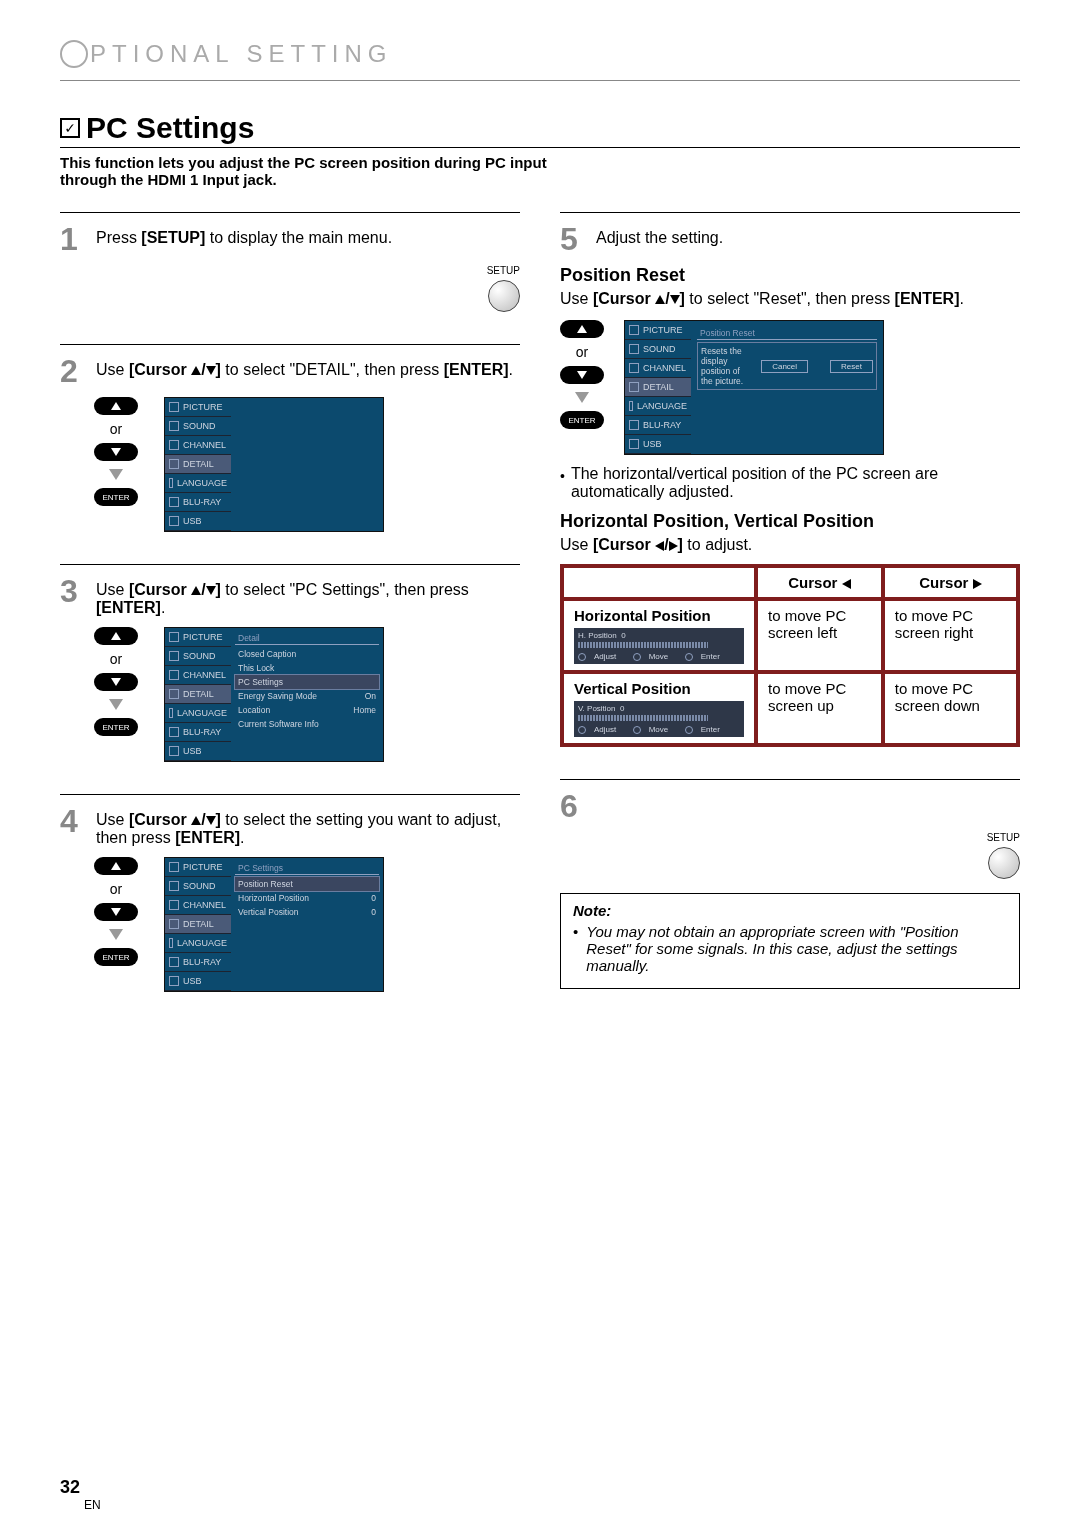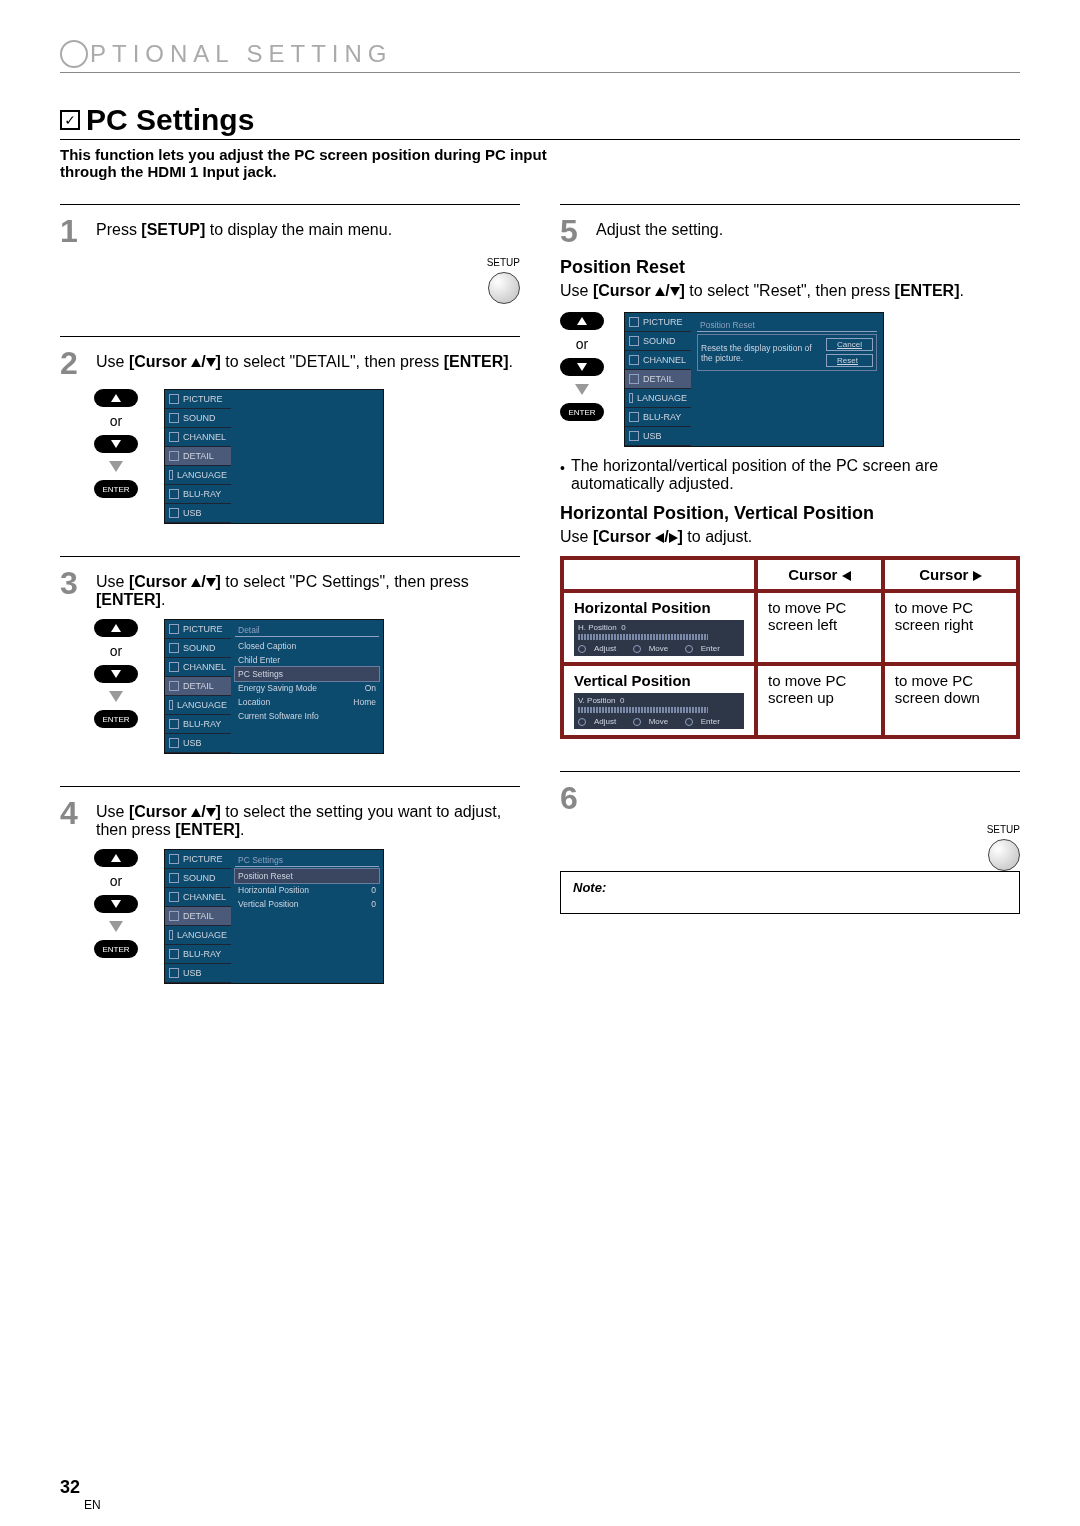--- a/index.html
+++ b/index.html
@@ -11,21 +11,21 @@
     padding: 40px 60px 30px 60px;
     position: relative;
     font-size: 16px;
     color: #000;
   }
   .header-line {
     display: flex;
     align-items: center;
     gap: 0;
     border-bottom: 1px solid #888;
-    padding-bottom: 4px;
+    padding-bottom: 12px;
   }
   .big-o {
     font-size: 40px;
     border: 2.5px solid #aaa;
     border-radius: 50%;
     width: 28px; height: 28px;
     display: inline-block;
     margin-right: 2px;
   }
   .h-title {
@@ -191,22 +191,22 @@
     color:#cfd5e0;
     font-size:8px;
     padding:3px 4px;
     margin-top:4px;
     width:170px;
   }
   .mini-osd .barrow { display:flex; gap:6px; align-items:center; margin-top:3px; }
   .note-box {
     border:1px solid #000;
     padding:8px 12px 14px 12px;
-    margin-top:0;
-    font-size:13px;
+    margin-top:14px;
+    font-size:15px;
   }
   .note-title { font-style:italic; font-weight:bold; margin-bottom:4px; }
   .note-list { list-style: none; padding-left:0; }
   .note-list li { font-style:italic; display:flex; gap:8px; }
   .note-list li::before { content:"•"; font-style:normal; }
   .page-num { position:absolute; bottom:28px; left:60px; font-weight:bold; font-size:18px; }
   .page-lang { position:absolute; bottom:14px; left:84px; font-size:12px; }
   b { font-weight:bold; }
 </style>
 </head>
@@ -346,21 +346,21 @@
                 <span class="osd-icon"></span>
                 <span>USB</span>
               </div>
           </div>
           <div class="osd-main">
             <div class="osd-title">Detail</div>
             <div class="row">
                 <span>Closed Caption</span>
               </div>
             <div class="row">
-                <span>Child Enter</span>
+                <span>This Lock</span>
               </div>
             <div class="row sel">
                 <span>PC Settings</span>
               </div>
             <div class="row">
                 <span>Energy Saving Mode</span>
                 <span>On</span>
               </div>
             <div class="row">
                 <span>Location</span>
@@ -497,21 +497,21 @@
               </div>
             <div>
                 <span class="osd-icon"></span>
                 <span>USB</span>
               </div>
           </div>
           <div class="osd-main">
             <div class="osd-title">Position Reset</div>
             <div style="display:flex; gap:6px; align-items:center; border:1px solid #6a7da0; padding:3px;">
               <div style="flex:1;">Resets the display position of the picture.</div>
-              <div style="display:flex; flex-direction:column; gap:3px;text-decoration:underline;">
+              <div style="display:flex; flex-direction:row; gap:16px;">
                 <span class="osd-btn">Cancel</span>
                 <span class="osd-btn">Reset</span>
               </div>
             </div>
           </div>
         </div>
       </div>
 
       <div class="bullet-row">
         <span class="bullet">•</span>
@@ -562,20 +562,25 @@
       </div>
       <div class="step-body">
         <div class="setup-btn">
           <div class="setup-label">SETUP</div>
           <div class="setup-circle"></div>
         </div>
       </div>
 
       <div class="note-box">
         <div class="note-title">Note:</div>
+        <ul class="note-list">
+          <li>
+              <span>You may not obtain an appropriate screen with "Position Reset" for some signals. In this case, adjust the settings manually.</span>
+            </li>
+        </ul>
       </div>
     </div>
 
   </div>
 </div>
 
 <div class="page-num">32</div>
 <div class="page-lang">EN</div>
 
 </body></html>

